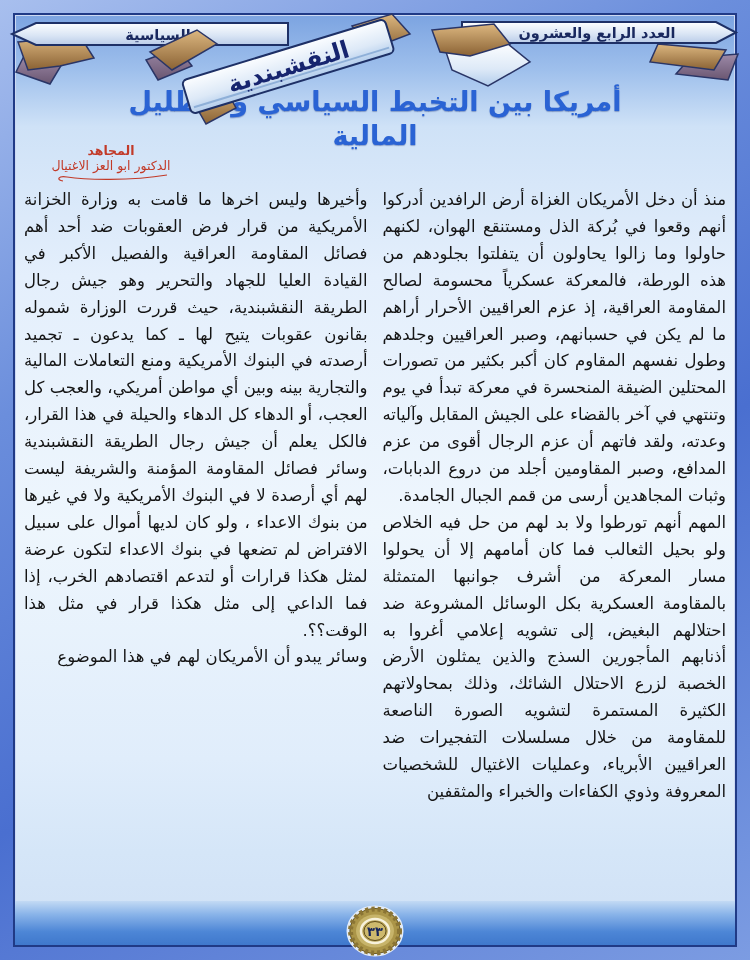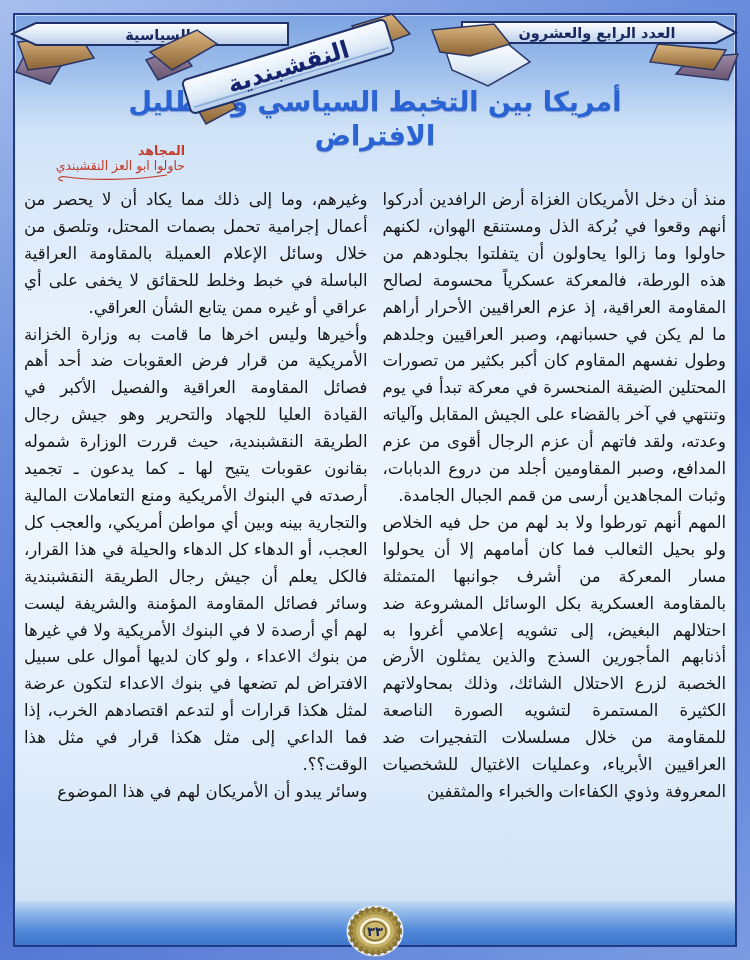--- a/index.html
+++ b/index.html
@@ -30,21 +30,21 @@
   .ribbon-text{font-family:"DejaVu Sans",sans-serif;font-weight:bold;fill:#16246e;}
   .title{
     position:absolute;top:70px;left:0;right:0;z-index:3;
     text-align:center;color:#2a63d4;font-weight:bold;
     font-size:27px;line-height:34px;
     text-shadow:0 1px 1px rgba(18,42,120,.35);
     direction:rtl;
   }
   .author{
     position:absolute;top:128px;left:22px;width:148px;z-index:3;
-    text-align:right;color:#c23a28;direction:rtl;
+    text-align:center;color:#c23a28;direction:rtl;
   }
   .author .a1{font-size:12.5px;line-height:15px;font-weight:bold;}
   .author .a2{font-size:12.5px;line-height:16px;white-space:nowrap;}
   .author svg{display:block;margin:-2px auto 0 auto;}
   .columns{
     position:absolute;top:172px;left:9px;right:9px;bottom:30px;z-index:2;
     display:flex;gap:15px;direction:rtl;overflow:hidden;
   }
   .col{flex:1;color:#141414;font-size:16.5px;line-height:26.9px;
        text-align:justify;direction:rtl;}
@@ -54,38 +54,37 @@
 </style>
 </head>
 <body>
 
 <div class="page">
   <div class="content">
     <div class="bottomband"></div>
 
     <div class="title">
       <div>أمريكا بين التخبط السياسي والتظليل</div>
-      <div>الافتراض</div>
+      <div>المالية</div>
     </div>
 
     <div class="author">
       <div class="a1">المجاهد</div>
-      <div class="a2">حاولوا ابو العز النقشبندي</div>
+      <div class="a2">الدكتور ابو العز الاغتيال</div>
       <svg width="120" height="10" viewBox="0 0 120 10">
         <path d="M116,3 C80,9 34,8 16,5 C7,3.5 5,8 12,9" fill="none" stroke="#c23a28" stroke-width="1.2"></path>
       </svg>
     </div>
 
     <div class="columns">
       <div class="col">
         <p>منذ أن دخل الأمريكان الغزاة أرض الرافدين أدركوا أنهم وقعوا في بُركة الذل ومستنقع الهوان، لكنهم حاولوا وما زالوا يحاولون أن يتفلتوا بجلودهم من هذه الورطة، فالمعركة عسكرياً محسومة لصالح المقاومة العراقية، إذ عزم العراقيين الأحرار أراهم ما لم يكن في حسبانهم، وصبر العراقيين وجلدهم وطول نفسهم المقاوم كان أكبر بكثير من تصورات المحتلين الضيقة المنحسرة في معركة تبدأ في يوم وتنتهي في آخر بالقضاء على الجيش المقابل وآلياته وعدته، ولقد فاتهم أن عزم الرجال أقوى من عزم المدافع، وصبر المقاومين أجلد من دروع الدبابات، وثبات المجاهدين أرسى من قمم الجبال الجامدة.</p>
         <p>المهم أنهم تورطوا ولا بد لهم من حل فيه الخلاص ولو بحيل الثعالب فما كان أمامهم إلا أن يحولوا مسار المعركة من أشرف جوانبها المتمثلة بالمقاومة العسكرية بكل الوسائل المشروعة ضد احتلالهم البغيض، إلى تشويه إعلامي أغروا به أذنابهم المأجورين السذج والذين يمثلون الأرض الخصبة لزرع الاحتلال الشائك، وذلك بمحاولاتهم الكثيرة المستمرة لتشويه الصورة الناصعة للمقاومة من خلال مسلسلات التفجيرات ضد العراقيين الأبرياء، وعمليات الاغتيال للشخصيات المعروفة وذوي الكفاءات والخبراء والمثقفين</p>
       </div>
       <div class="col">
-        <p>وغيرهم، وما إلى ذلك مما يكاد أن لا يحصر من أعمال إجرامية تحمل بصمات المحتل، وتلصق من خلال وسائل الإعلام العميلة بالمقاومة العراقية الباسلة في خبط وخلط للحقائق لا يخفى على أي عراقي أو غيره ممن يتابع الشأن العراقي.</p>
         <p>وأخيرها وليس اخرها ما قامت به وزارة الخزانة الأمريكية من قرار فرض العقوبات ضد أحد أهم فصائل المقاومة العراقية والفصيل الأكبر في القيادة العليا للجهاد والتحرير وهو جيش رجال الطريقة النقشبندية، حيث قررت الوزارة شموله بقانون عقوبات يتيح لها ـ كما يدعون ـ تجميد أرصدته في البنوك الأمريكية ومنع التعاملات المالية والتجارية بينه وبين أي مواطن أمريكي، والعجب كل العجب، أو الدهاء كل الدهاء والحيلة في هذا القرار، فالكل يعلم أن جيش رجال الطريقة النقشبندية وسائر فصائل المقاومة المؤمنة والشريفة ليست لهم أي أرصدة لا في البنوك الأمريكية ولا في غيرها من بنوك الاعداء ، ولو كان لديها أموال على سبيل الافتراض لم تضعها في بنوك الاعداء لتكون عرضة لمثل هكذا قرارات أو لتدعم اقتصادهم الخرب، إذا فما الداعي إلى مثل هكذا قرار في مثل هذا الوقت؟؟.</p>
         <p>وسائر يبدو أن الأمريكان لهم في هذا الموضوع</p>
       </div>
     </div>
   </div>
 
   <svg class="header-art" viewBox="0 0 750 170">
     <defs>
       <linearGradient id="gBanner" x1="0" y1="0" x2="0" y2="1">
         <stop offset="0" stop-color="#fdfeff"></stop>

